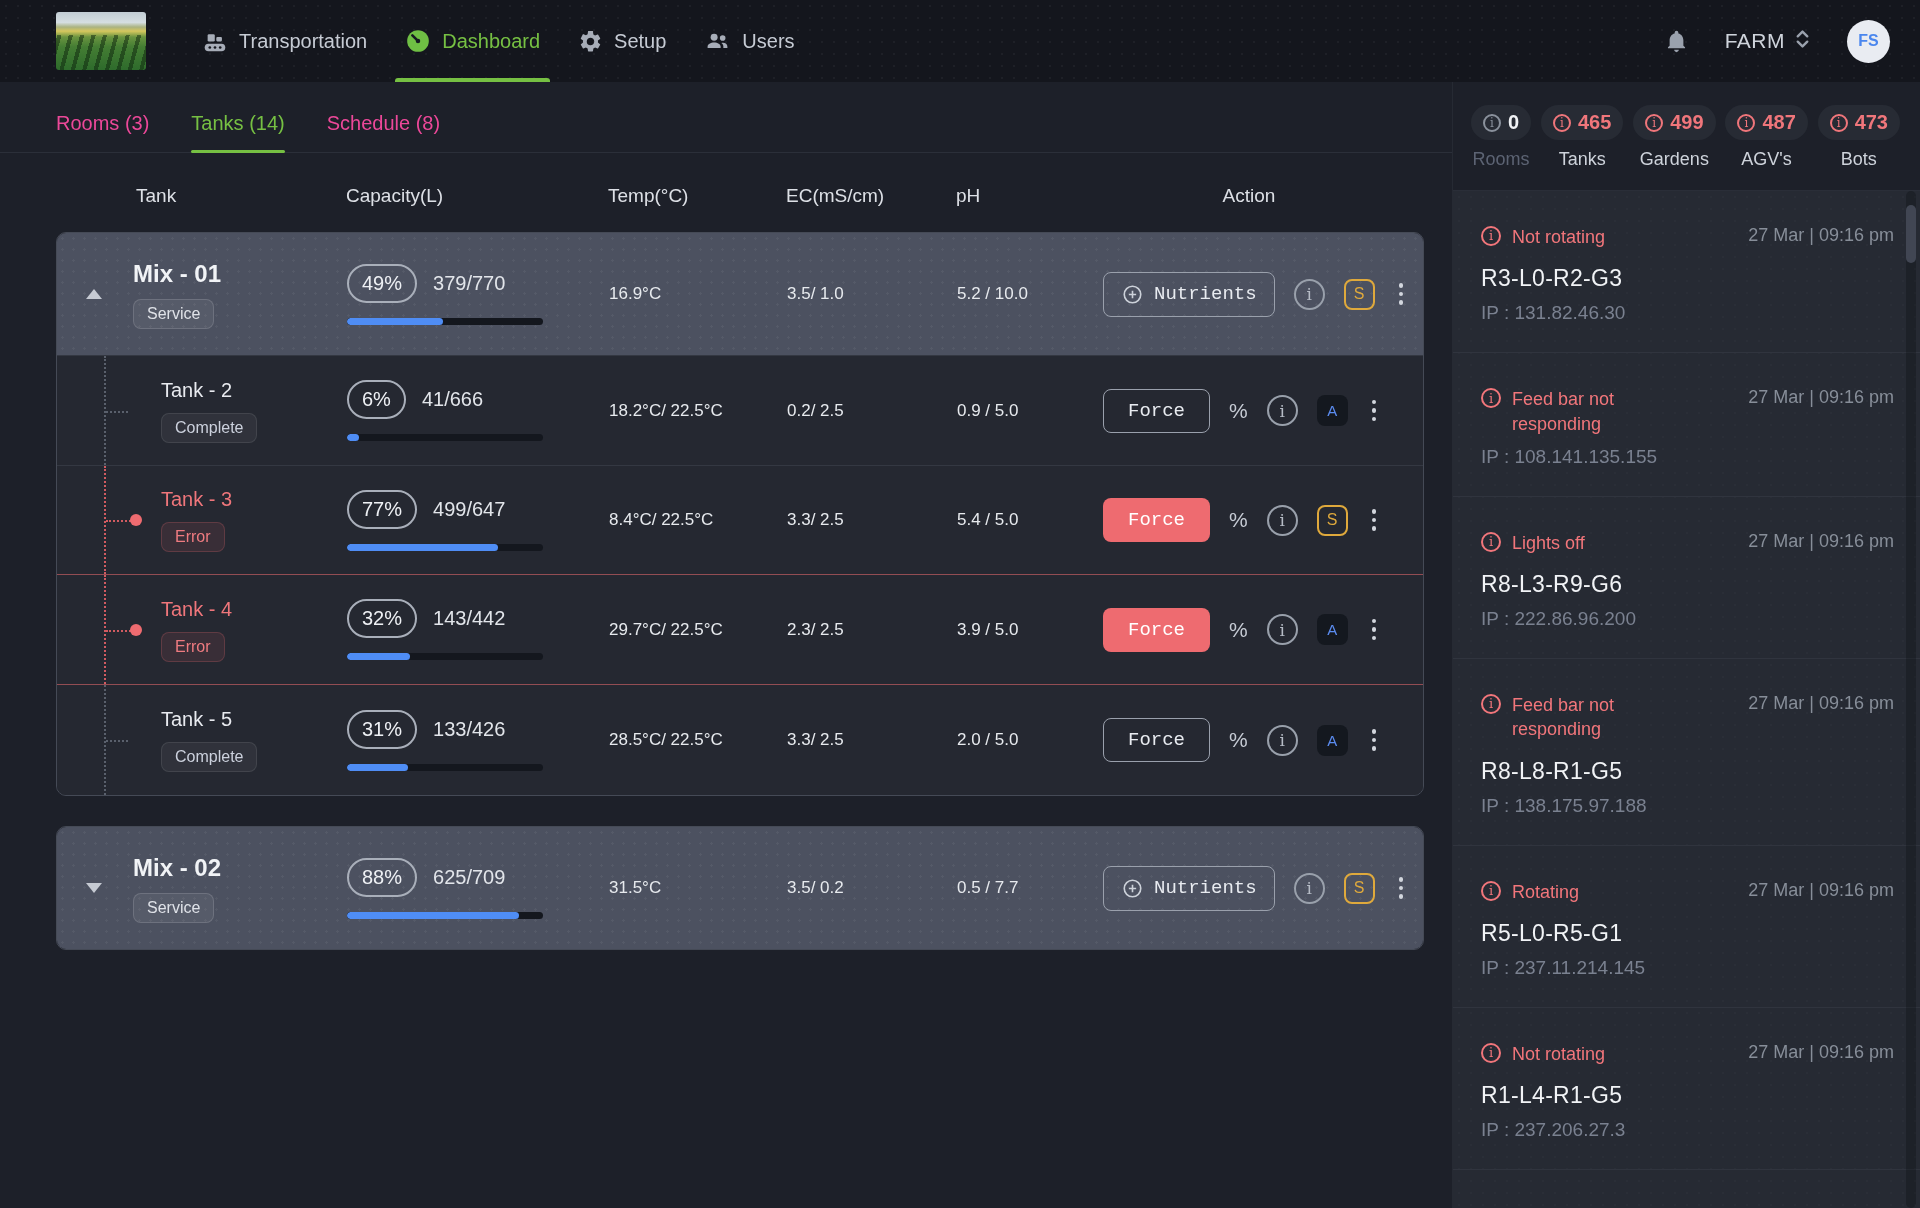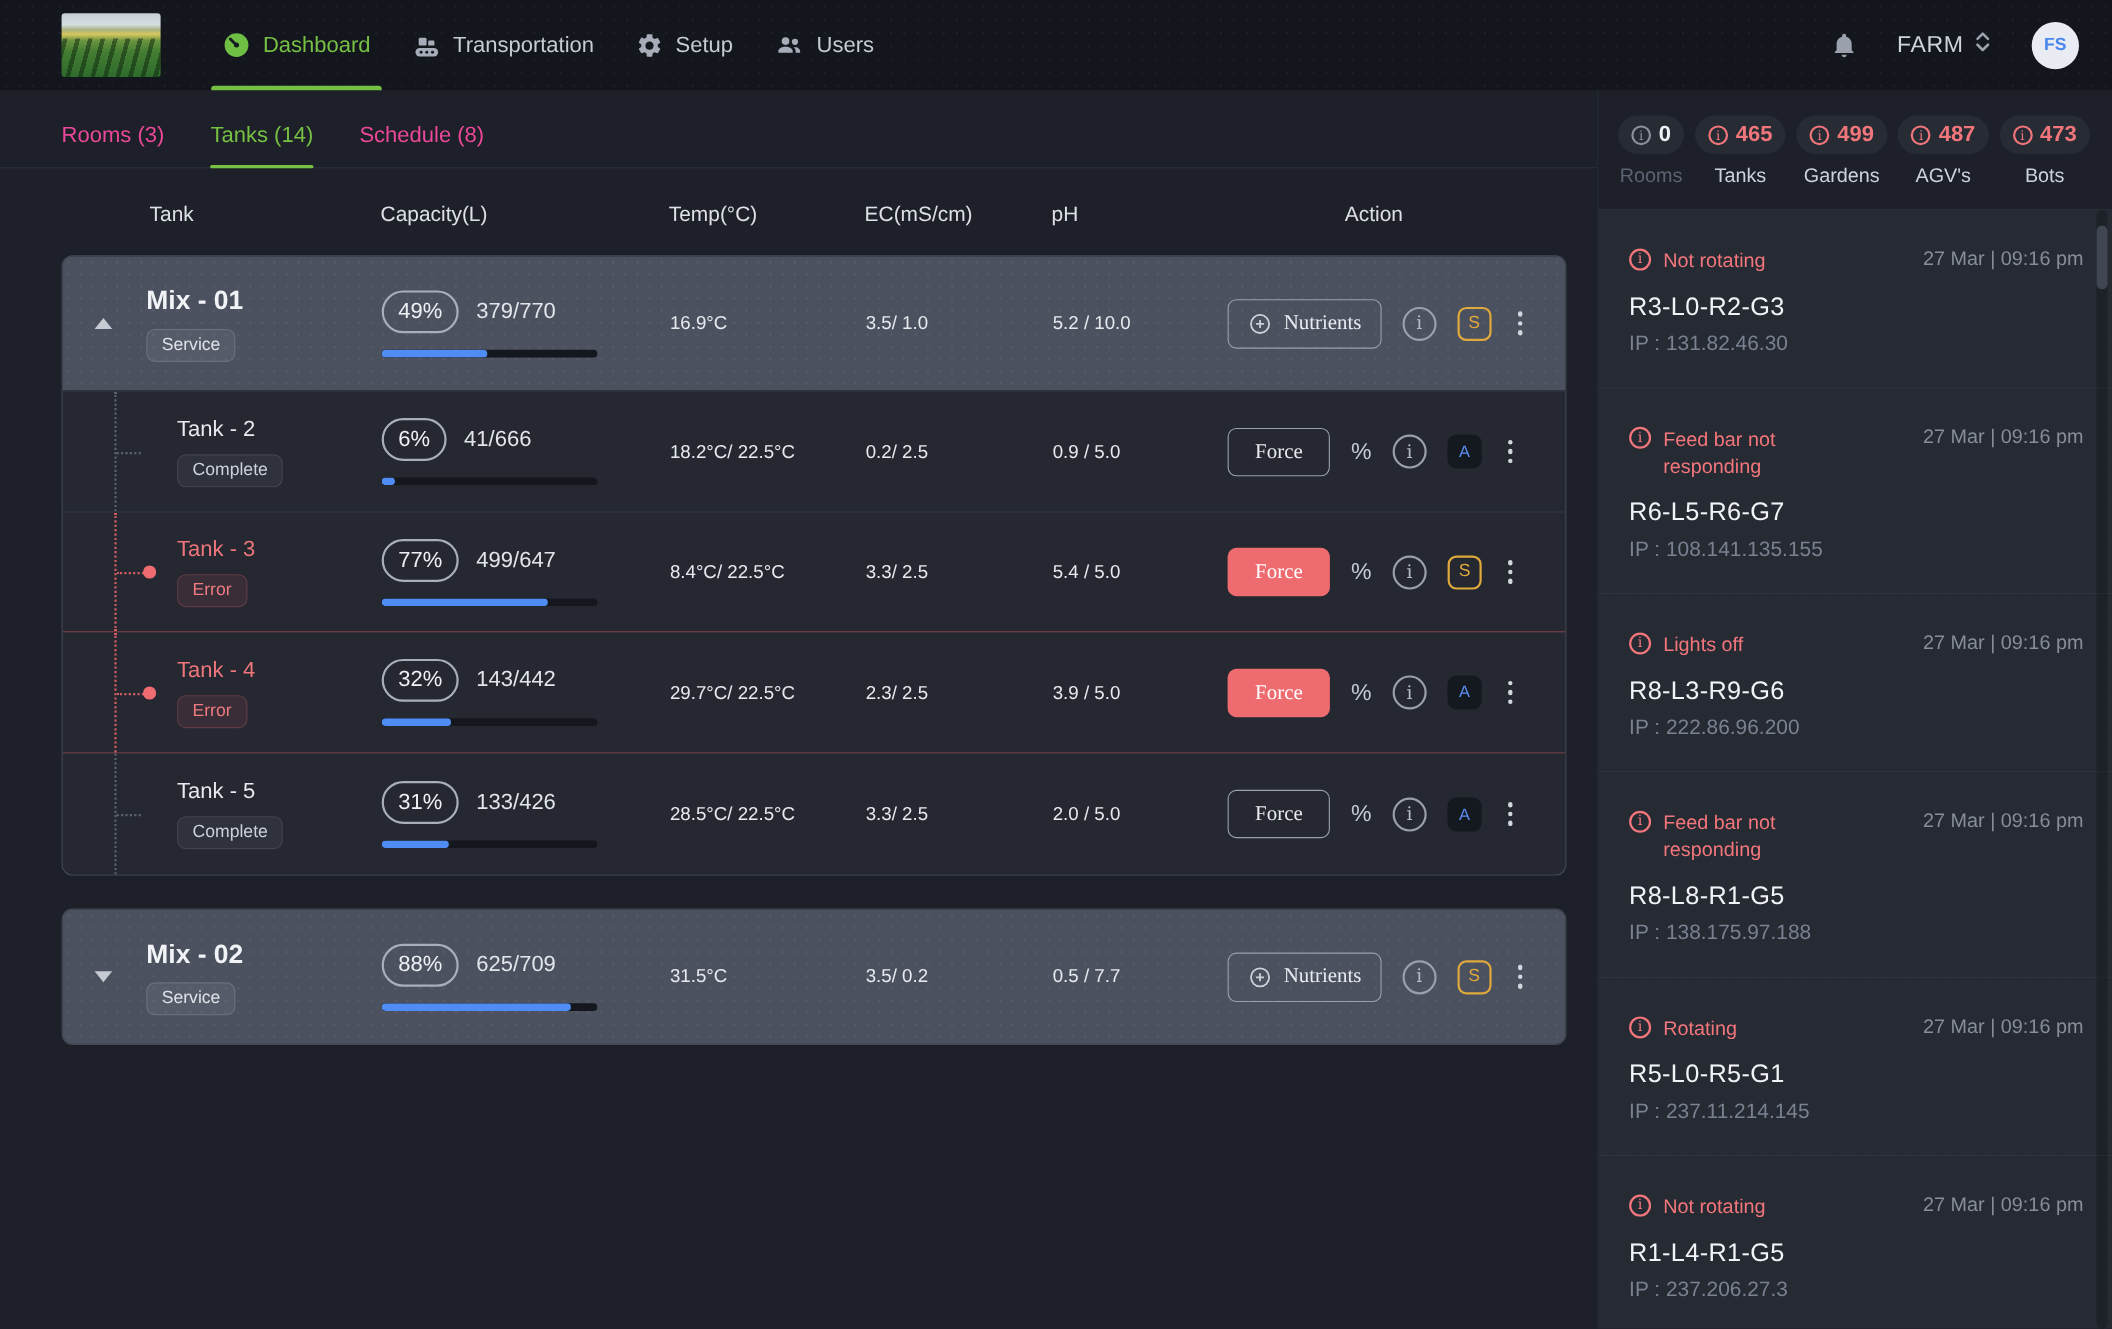--- a/index.html
+++ b/index.html
@@ -108,21 +108,21 @@
   .cap-line { display:flex; align-items:center; gap:16px; }
   .pill { border:2px solid #a9afba; border-radius:999px; padding:6px 13px; font-size:20px; color:#eef0f4; }
   .amount { font-size:20px; color:#e2e5ea; }
   .track { margin-top:15px; width:196px; height:7px; border-radius:4px; background:#14171e; overflow:hidden; }
   .fill { height:100%; border-radius:4px; background:var(--progress_blue); }
 
   .metric { font-size:17px; color:#e7eaee; }
 
   
   .action-cell { display:flex; align-items:center; gap:19px; padding-right:28px; }
-  button { font-family:Liberation Serif, serif; cursor:pointer;margin-left:13px; }
+  button { font-family:Liberation Mono, monospace; cursor:pointer; }
   .btn-nutrients {
     display:flex; align-items:center; gap:10px; background:transparent;
     border:1px solid #9aa0ac; border-radius:8px; padding:10px 17px; font-size:19px; color:#e8ebf0;
   }
   .btn-force-outline { background:transparent; border:1px solid #9aa0ac; border-radius:8px; padding:10px 24px; font-size:19px; color:#e8ebf0; }
   .btn-force-danger  { background:var(--error_red); border:none; border-radius:8px; padding:11px 25px; font-size:19px; color:#ffffff; }
   .unit { font-size:21px; color:#c6cbd4; }
   .info-ic {
     width:31px; height:31px; border-radius:50%; border:2px solid #99a0ab; color:#b6bcc6;
     display:flex; align-items:center; justify-content:center; flex:none;
@@ -174,42 +174,42 @@
   .scroll-thumb { position:absolute; top:14px; right:4px; width:10px; height:58px; background:#414653; border-radius:5px; cursor:grab; }
 </style>
 </head>
 <body>
 
 <div class="app">
 
   <div class="topnav">
     <div class="logo"></div>
     <div class="nav-items" id="nav-items">
-        <div class="nav-item active">
-          <span class="nav-icon">
-            <svg width="26" height="26" viewBox="0 0 24 24">
-              <circle cx="12" cy="12" r="10" fill="#6fbf44"></circle>
-              <circle cx="12" cy="12" r="2.1" fill="#161a22"></circle>
-              <path d="M11 11L6.8 6.8" stroke="#161a22" stroke-width="2.4" stroke-linecap="round"></path>
-            </svg>
-          </span>
-          <span class="nav-label">Dashboard</span>
-        </div>
         <div class="nav-item">
           <span class="nav-icon">
             <svg width="26" height="26" viewBox="0 0 24 24" fill="#a7adb8">
               <rect x="2.5" y="14.5" width="19" height="7" rx="3.5"></rect>
               <circle cx="7.2" cy="18" r="1.25" fill="#14161d"></circle>
               <circle cx="12" cy="18" r="1.25" fill="#14161d"></circle>
               <circle cx="16.8" cy="18" r="1.25" fill="#14161d"></circle>
               <rect x="5.2" y="5.8" width="6.6" height="6.6" rx="1.2"></rect>
               <rect x="13.2" y="8.2" width="5.2" height="4.2" rx="1"></rect>
             </svg>
           </span>
           <span class="nav-label">Transportation</span>
+        </div>
+        <div class="nav-item active">
+          <span class="nav-icon">
+            <svg width="26" height="26" viewBox="0 0 24 24">
+              <circle cx="12" cy="12" r="10" fill="#6fbf44"></circle>
+              <circle cx="12" cy="12" r="2.1" fill="#161a22"></circle>
+              <path d="M11 11L6.8 6.8" stroke="#161a22" stroke-width="2.4" stroke-linecap="round"></path>
+            </svg>
+          </span>
+          <span class="nav-label">Dashboard</span>
         </div>
         <div class="nav-item">
           <span class="nav-icon">
             <svg width="25" height="25" viewBox="0 0 24 24" fill="#a7adb8">
               <path d="M19.14 12.94c.04-.3.06-.61.06-.94s-.02-.64-.07-.94l2.03-1.58a.49.49 0 0 0 .12-.61l-1.92-3.32a.49.49 0 0 0-.59-.22l-2.39.96c-.5-.38-1.03-.7-1.62-.94l-.36-2.54A.484.484 0 0 0 13.92 2h-3.84c-.24 0-.43.17-.47.41l-.36 2.54c-.59.24-1.13.57-1.62.94l-2.39-.96a.48.48 0 0 0-.59.22L2.73 8.87c-.12.21-.08.47.12.61l2.03 1.58c-.05.3-.09.63-.09.94s.02.64.07.94l-2.03 1.58a.49.49 0 0 0-.12.61l1.92 3.32c.12.22.37.29.59.22l2.39-.96c.5.38 1.03.7 1.62.94l.36 2.54c.05.24.24.41.48.41h3.84c.24 0 .44-.17.47-.41l.36-2.54c.59-.24 1.13-.56 1.62-.94l2.39.96c.22.08.47 0 .59-.22l1.92-3.32a.49.49 0 0 0-.12-.61l-2.01-1.58zM12 15.6A3.61 3.61 0 0 1 8.4 12c0-1.98 1.62-3.6 3.6-3.6s3.6 1.62 3.6 3.6-1.62 3.6-3.6 3.6z"></path>
             </svg>
           </span>
           <span class="nav-label">Setup</span>
         </div>
         <div class="nav-item">
@@ -508,21 +508,20 @@
             <div class="n-ip">IP : 131.82.46.30</div>
           </div>
           <div class="notif">
             <div class="n-row1">
               <div class="n-status">
                 <span class="n-ic">i</span>
                 <span class="n-status-text">Feed bar not responding</span>
               </div>
               <span class="n-time">27 Mar | 09:16 pm</span>
             </div>
-            <div class="n-code">R6-L5-R6-G7</div>
             <div class="n-ip">IP : 108.141.135.155</div>
           </div>
           <div class="notif">
             <div class="n-row1">
               <div class="n-status">
                 <span class="n-ic">i</span>
                 <span class="n-status-text">Lights off</span>
               </div>
               <span class="n-time">27 Mar | 09:16 pm</span>
             </div>

